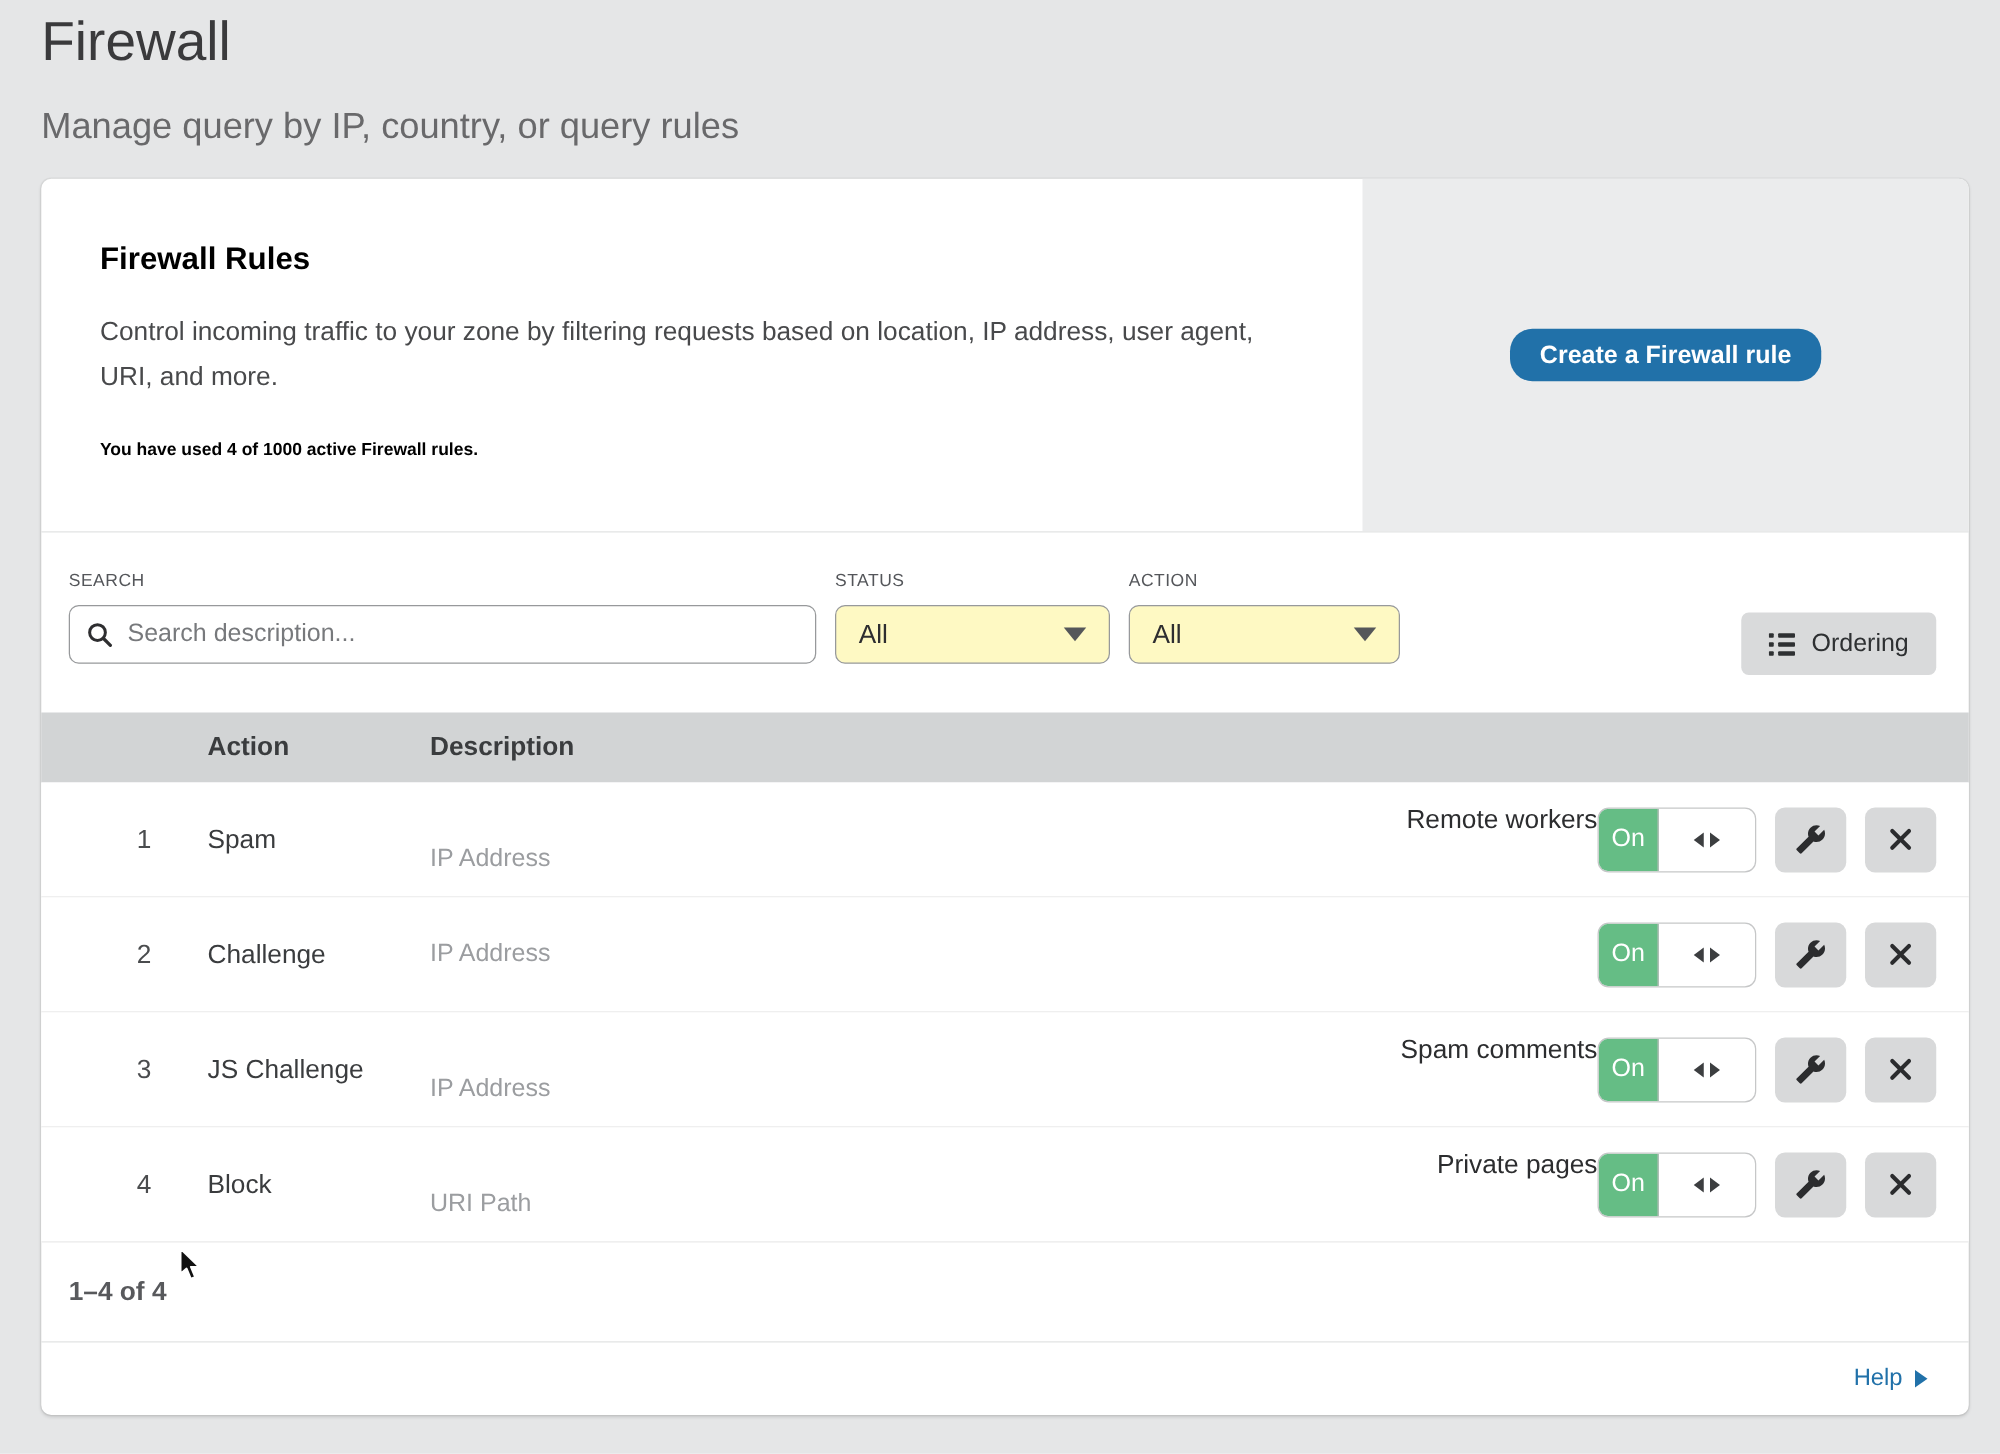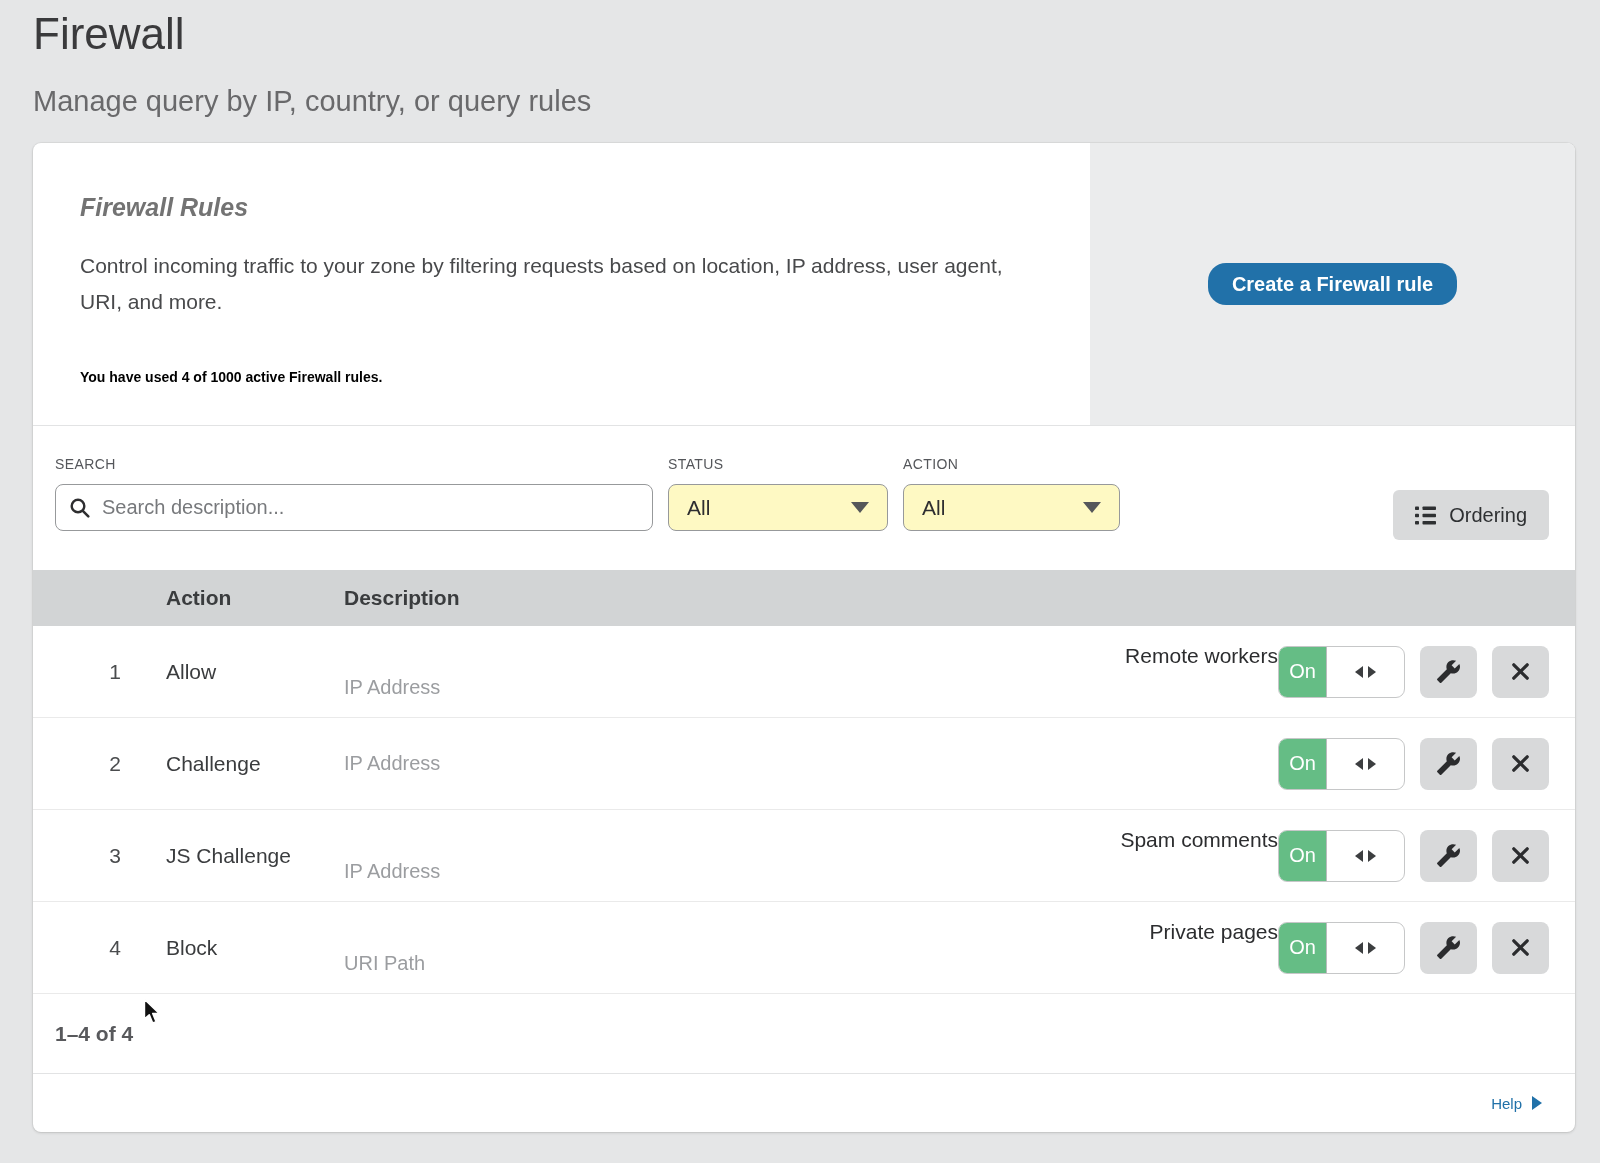--- a/index.html
+++ b/index.html
@@ -21,22 +21,22 @@
   .card {
     position: absolute; left: 33px; top: 143px;
     width: 1542px; height: 989px;
     background: #ffffff; border-radius: 8px;
     box-shadow: 0 1px 3px rgba(0,0,0,.14), 0 0 0 1px rgba(0,0,0,.04);
   }
 
   
   .card-top { display: flex; height: 282px; }
   .intro { width: 1057px; padding: 50px 60px 0 47px; }
-  .intro-heading { font-size: 25px; font-weight: 700; color: #737373; margin-bottom: 26px; font-style: italic; }
-  .intro-desc { font-size: 21px; line-height: 36px; color: #48494b; max-width: 945px; margin-bottom: 49px; }
+  .intro-heading { font-size: 25px; font-weight: 700; color: #000000; margin-bottom: 26px; }
+  .intro-desc { font-size: 21px; line-height: 36px; color: #48494b; max-width: 945px; margin-bottom: 31px; }
   .intro-usage { font-size: 14px; font-weight: 700; color: #000000; }
   .cta-panel {
     flex: 1; background: #ebeced; border-radius: 0 8px 0 0;
     display: flex; align-items: center; justify-content: center;
   }
   .create-btn {
     background: #2171a9; color: #fff; border: none; border-radius: 18px;
     font-family: inherit; font-size: 20px; font-weight: 600;
     padding: 0 24px; height: 42px; cursor: pointer;
   }
@@ -113,21 +113,21 @@
   }
 
   
   .pagination-row {
     height: 80px; display: flex; align-items: center; padding-left: 22px;
     border-bottom: 1px solid #e2e3e4;
     font-size: 21px; font-weight: 700; color: #58595c;
   }
   .help-row { height: 58px; display: flex; align-items: center; justify-content: flex-end; padding-right: 33px; }
   .help-link {
-    color: #2171a9; font-size: 15px; text-decoration: none;
+    color: #2171a9; font-size: 19px; text-decoration: none;
     display: inline-flex; align-items: center; gap: 10px; cursor: pointer;
   }
   .help-arrow { width: 0; height: 0; border-top: 7px solid transparent; border-bottom: 7px solid transparent; border-left: 10px solid #2171a9; }
 
   
   .mouse-cursor { position: absolute; left: 143px; top: 998px; pointer-events: none; }
 </style>
 </head>
 <body>
 
@@ -198,21 +198,21 @@
 
   <div class="table-head">
     <span></span>
     <span>Action</span>
     <span>Description</span>
   </div>
 
   <div id="rules-body">
   <div class="rule-row">
     <span class="cell-num">1</span>
-    <span class="cell-action">Allow</span>
+    <span class="cell-action">Spam</span>
     <span class="cell-desc">
       <div class="desc-title">Remote workers</div>
       <div class="desc-sub">IP Address</div>
     </span>
     <span class="cell-controls">
       <span class="toggle">
         <span class="toggle-on">On</span>
         <span class="toggle-arrows">
           <span class="tri-left"></span>
           <span class="tri-right"></span>

